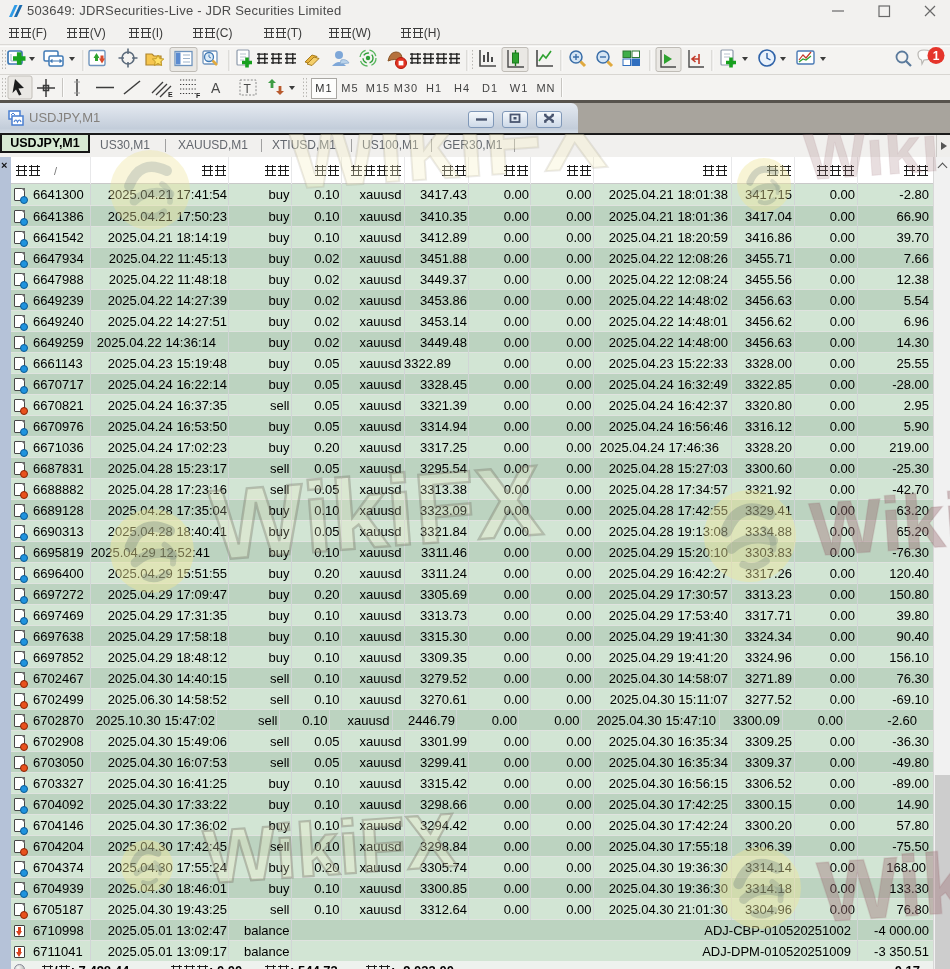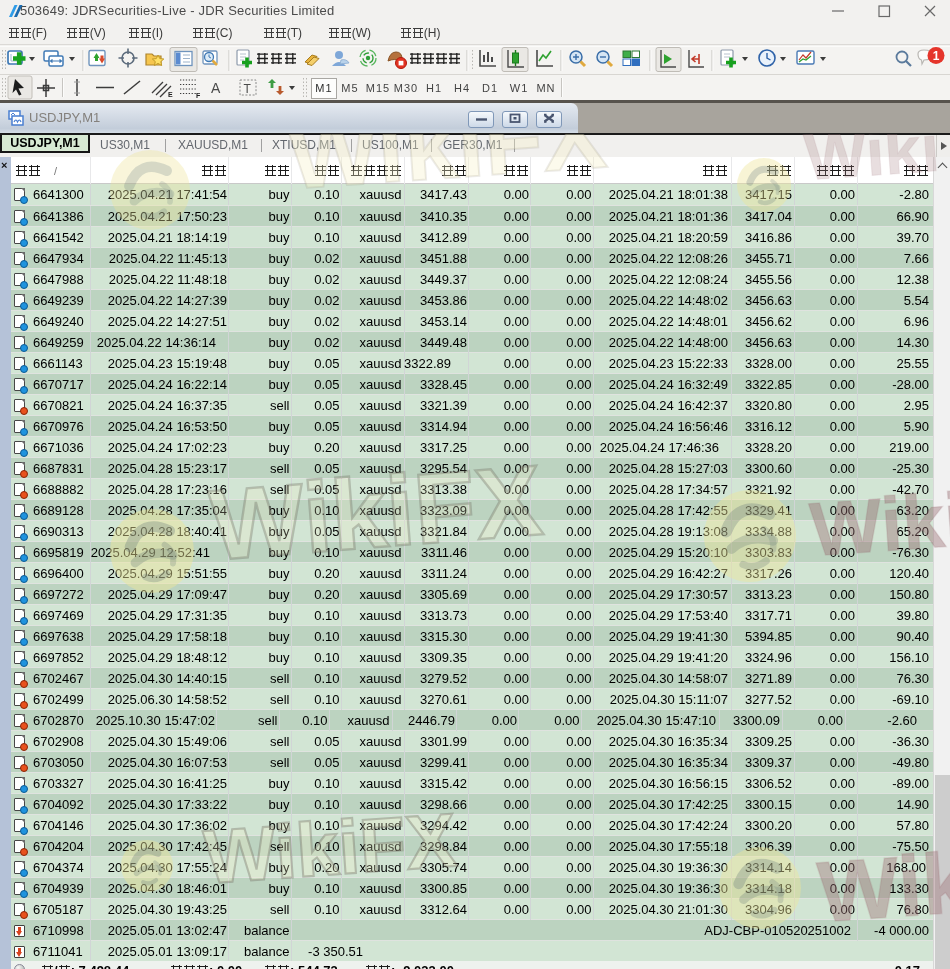--- a/index.html
+++ b/index.html
@@ -7,21 +7,21 @@
 .z{display:inline-block;width:11px;height:11px;margin:0 1px;vertical-align:-1px;
 background-image:linear-gradient(#1d1d1d,#1d1d1d),linear-gradient(#1d1d1d,#1d1d1d),linear-gradient(#1d1d1d,#1d1d1d),linear-gradient(#1d1d1d,#1d1d1d),linear-gradient(#1d1d1d,#1d1d1d);
 background-size:11px 1.3px,11px 1.3px,11px 1.3px,1.3px 11px,1.3px 11px;
 background-position:0 0.6px,0 5px,0 9.6px,2px 0,7.8px 0;background-repeat:no-repeat}
 .zm{display:inline-block;width:10.5px;height:10.5px;margin:0 0.7px;vertical-align:-1px;
 background-image:linear-gradient(#3c3c3c,#3c3c3c),linear-gradient(#3c3c3c,#3c3c3c),linear-gradient(#3c3c3c,#3c3c3c),linear-gradient(#3c3c3c,#3c3c3c),linear-gradient(#3c3c3c,#3c3c3c);
 background-size:10.5px 1.2px,10.5px 1.2px,10.5px 1.2px,1.2px 10.5px,1.2px 10.5px;
 background-position:0 0.5px,0 4.7px,0 9.2px,1.9px 0,7.4px 0;background-repeat:no-repeat}
 
 #title{position:absolute;left:0;top:0;width:950px;height:22px;background:#f2f1ef}
-#title .txt{position:absolute;left:20px;top:3px;font-size:13px;color:#4b4b4b;letter-spacing:0.2px}
+#title .txt{position:absolute;left:27px;top:3px;font-size:13px;color:#4b4b4b;letter-spacing:0.2px}
 
 #menu{position:absolute;left:0;top:22px;width:950px;height:23px;background:#f2f1ef;border-bottom:1px solid #dbd9d6;font-size:12px;color:#3a3a3a}
 #menu span.mi{position:absolute;top:4px}
 
 #tb1{position:absolute;left:0;top:46px;width:950px;height:29px;background:#f4f3f1;border-top:1px solid #fbfbfa;border-bottom:1px solid #d8d6d2}
 #tb2{position:absolute;left:0;top:75px;width:950px;height:26px;background:#f4f3f1;border-bottom:1px solid #c6c4c0}
 #mdiline{position:absolute;left:0;top:100px;width:950px;height:3px;background:#57534d}
 #mdi{position:absolute;left:0;top:103px;width:950px;height:30px;background:#a8a49d}
 #mdit{position:absolute;left:0;top:0;width:578px;height:30px;background:linear-gradient(#e5eaf1,#c3cdda 85%,#d5dde6);border-radius:0 7px 0 0}
 #mdit .t{position:absolute;left:29px;top:7px;font-size:13px;color:#84807c}
@@ -620,21 +620,21 @@
 <div class="row rd">
         <div class="c" style="width:80px"><span class="ic b"></span>6697638</div>
         <div class="c" style="width:138px;padding-right:1px">2025.04.29 17:58:18</div>
         <div class="c" style="width:63px;padding-right:1.5px">buy</div>
         <div class="c" style="width:50px;padding-right:1.5px">0.10</div>
         <div class="c" style="width:63px;padding-right:2.5px">xauusd</div>
         <div class="c" style="width:64px;padding-right:1px">3315.30</div>
         <div class="c" style="width:62px;padding-right:1px">0.00</div>
         <div class="c" style="width:63px;padding-right:1.5px">0.00</div>
         <div class="c" style="width:138px;padding-right:3px">2025.04.29 19:41:30</div>
-        <div class="c" style="width:63px;padding-right:2px">5394.85</div>
+        <div class="c" style="width:63px;padding-right:2px">3324.34</div>
         <div class="c" style="width:63px;padding-right:2px">0.00</div>
         <div class="c" style="width:75px;padding-right:4px;border-right:none">90.40</div>
       </div>
 <div class="row rl">
         <div class="c" style="width:80px"><span class="ic b"></span>6697852</div>
         <div class="c" style="width:138px;padding-right:1px">2025.04.29 18:48:12</div>
         <div class="c" style="width:63px;padding-right:1.5px">buy</div>
         <div class="c" style="width:50px;padding-right:1.5px">0.10</div>
         <div class="c" style="width:63px;padding-right:2.5px">xauusd</div>
         <div class="c" style="width:64px;padding-right:1px">3309.35</div>
@@ -817,20 +817,21 @@
         <div class="c" style="width:80px"><span class="ic bal"></span>6710998</div>
         <div class="c" style="width:138px;padding-right:1px">2025.05.01 13:02:47</div>
         <div class="c" style="width:63px;padding-right:1.5px">balance</div>
         <div class="c" style="width:566px;padding-right:6px;border-right:1px solid #d1d5d6">ADJ-CBP-010520251002</div>
         <div class="c" style="width:75px;padding-right:4px;border-right:none">-4 000.00</div>
       </div>
 <div class="row rl">
         <div class="c" style="width:80px"><span class="ic bal"></span>6711041</div>
         <div class="c" style="width:138px;padding-right:1px">2025.05.01 13:09:17</div>
         <div class="c" style="width:63px;padding-right:1.5px">balance</div>
+        <div class="c" style="width:566px;padding-right:6px;border-right:1px solid #d1d5d6">ADJ-DPM-010520251009</div>
         <div class="c" style="width:75px;padding-right:4px;border-right:none">-3 350.51</div>
       </div>
 </div>
 <div id="sum"><span class="ball"></span><span style="position:absolute;left:30px;top:2px"><i class="z"></i>/<i class="z"></i>: 7 498.44</span><span style="position:absolute;left:159px;top:2px"><i class="z"></i><i class="z"></i><i class="z"></i>: 0.00</span><span style="position:absolute;left:253px;top:2px"><i class="z"></i><i class="z"></i>: 544.73</span><span style="position:absolute;left:354px;top:2px"><i class="z"></i><i class="z"></i>: -9 033.00</span><span style="position:absolute;right:13px;top:2px">0.17</span></div>
 <div id="sb">
       <div class="up"></div>
       <div class="thumb"></div>
     </div>
 <svg id="wm" style="position:absolute;left:0;top:0;pointer-events:none" width="950" height="969">
 <defs>

